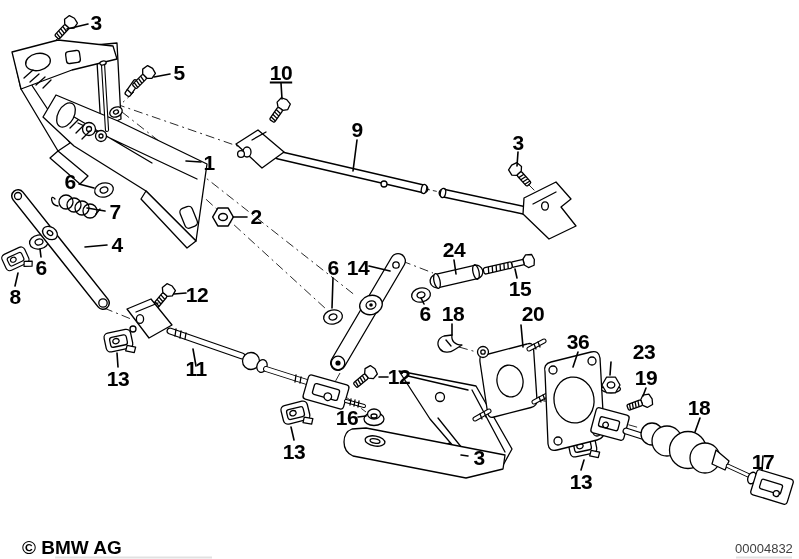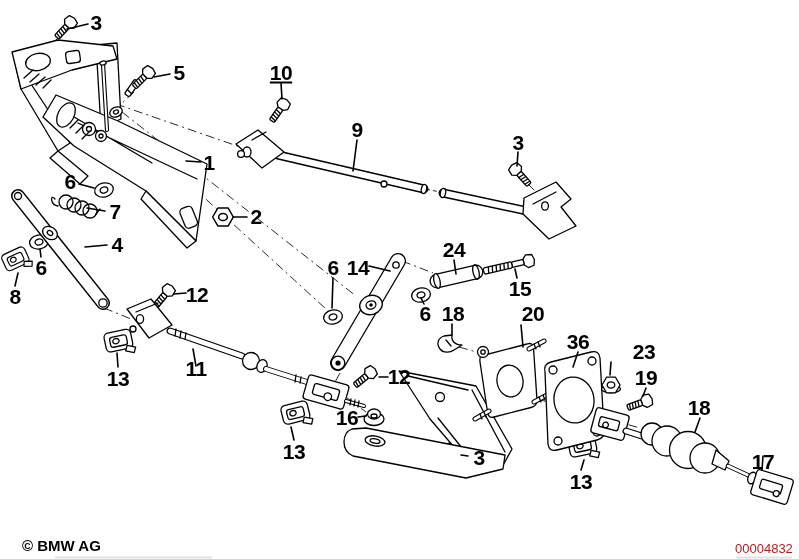--- a/index.html
+++ b/index.html
@@ -2,22 +2,22 @@
 <html><head>
 <meta charset="utf-8">
 <style>
   html,body{margin:0;padding:0;background:#fff;}
   .stage{position:relative;width:799px;height:559px;background:#fff;overflow:hidden;
          font-family:"Liberation Sans",sans-serif;}
   .stage svg{position:absolute;left:0;top:0;}
   .part-label{position:absolute;transform:translate(-50%,-50%);
               font-weight:bold;font-size:21px;line-height:1;color:#000;
               letter-spacing:-0.5px;white-space:nowrap;}
-  .footer-left{position:absolute;left:22px;top:537px;font-size:15px;font-weight:bold;color:#000;}
-  .footer-right{position:absolute;left:735px;top:541px;font-size:13px;color:#b91c1c;}
+  .footer-left{position:absolute;left:22px;top:537px;font-size:19px;font-weight:bold;color:#000;}
+  .footer-right{position:absolute;left:735px;top:541px;font-size:13px;color:#404040;}
   
   .pt{fill:#fff;stroke:#000;stroke-width:1.3;stroke-linejoin:round;stroke-linecap:round;}
   .ln{fill:none;stroke:#000;stroke-width:1.3;stroke-linecap:round;}
   .to{stroke:#000;fill:none;stroke-linecap:round;}
   .ti{stroke:#fff;fill:none;stroke-linecap:round;}
   .dash{fill:none;stroke:#2a2a2a;stroke-width:1;stroke-dasharray:9 4 2 4;}
   .dash2{fill:none;stroke:#2a2a2a;stroke-width:1;stroke-dasharray:4 3;}
   .leader{fill:none;stroke:#000;stroke-width:1.6;stroke-linecap:round;}
   .faint{stroke:#c9c9c9;stroke-width:2;}
 </style>

